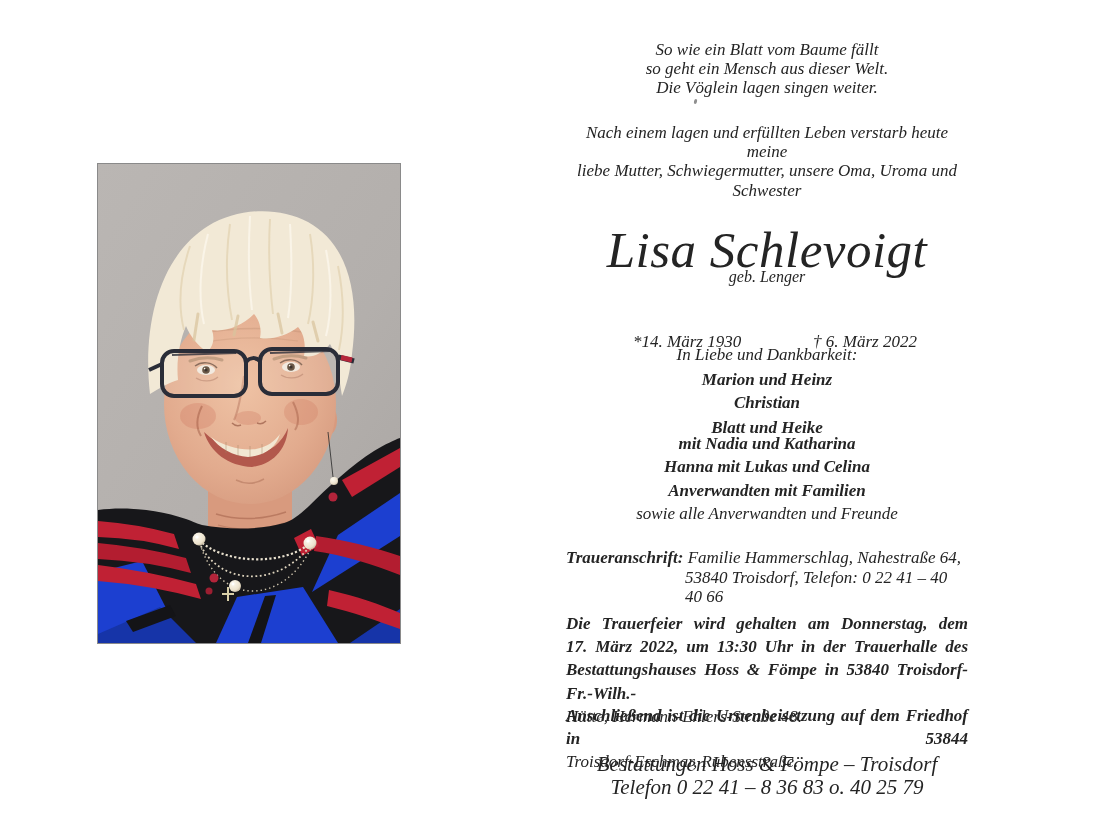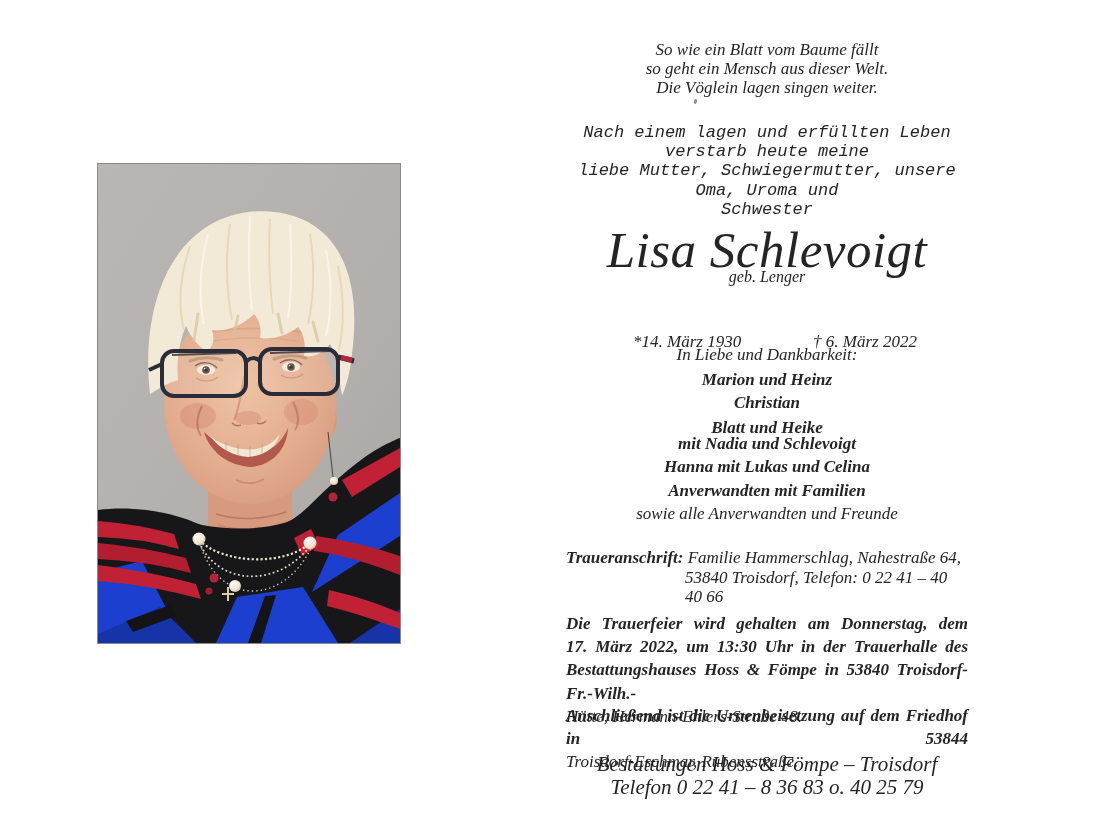--- a/index.html
+++ b/index.html
@@ -20,21 +20,21 @@
     box-sizing:content-box;
   }
   .photo-frame svg{display:block;}
   
   .content{
     position:absolute;left:566px;top:0;width:402px;height:830px;
   }
   .blk{position:absolute;left:0;width:402px;}
   .center{text-align:center;}
   .verse{top:40px;font-size:17px;line-height:19.2px;}
-  .intro{top:123px;font-size:17px;line-height:19.2px;font-family:Liberation Mono, monospace;}
+  .intro{top:123px;font-size:17px;line-height:19.2px;}
   .name{top:204px;font-size:51px;line-height:58px;font-weight:normal;letter-spacing:.5px;margin-top:17px;}
   .maiden{top:267px;font-size:16px;line-height:19px;}
   .dates{top:303px;font-size:17px;height:20px;margin-top:29px;}
   .dates .birth{position:absolute;left:67px;white-space:nowrap;}
   .dates .death{position:absolute;left:247px;white-space:nowrap;}
   .m-head{top:345px;font-size:17px;line-height:19px;}
   .m-line{position:absolute;left:0;width:402px;text-align:center;
           font-size:17px;font-weight:bold;line-height:17px;white-space:nowrap;}
   .m-0{top:371px}.m-1{top:394px}.m-2{top:419px}.m-3{top:435px}
   .m-4{top:458px}.m-5{top:482px}
@@ -251,21 +251,21 @@
 
     <div class="blk dates">
       <span class="birth">*14. März 1930</span>
       <span class="death">† 6. März 2022</span>
     </div>
 
     <div class="blk m-head center">In Liebe und Dankbarkeit:</div>
     <div class="m-line m-0">Marion und Heinz</div>
     <div class="m-line m-1">Christian</div>
     <div class="m-line m-2">Blatt und Heike</div>
-    <div class="m-line m-3">mit Nadia und Schlevoigt</div>
+    <div class="m-line m-3">mit Nadia und Katharina</div>
     <div class="m-line m-4">Hanna mit Lukas und Celina</div>
     <div class="m-line m-5">Anverwandten mit Familien</div>
     <div class="blk m-close center">sowie alle Anverwandten und Freunde</div>
 
     <div class="blk address">
       <div><span class="lbl">Traueranschrift:</span><span> Familie Hammerschlag, Nahestraße 64,</span></div>
       <div class="l2">53840 Troisdorf, Telefon: 0 22 41 – 40 40 66</div>
     </div>
 
     <div class="blk para funeral">

